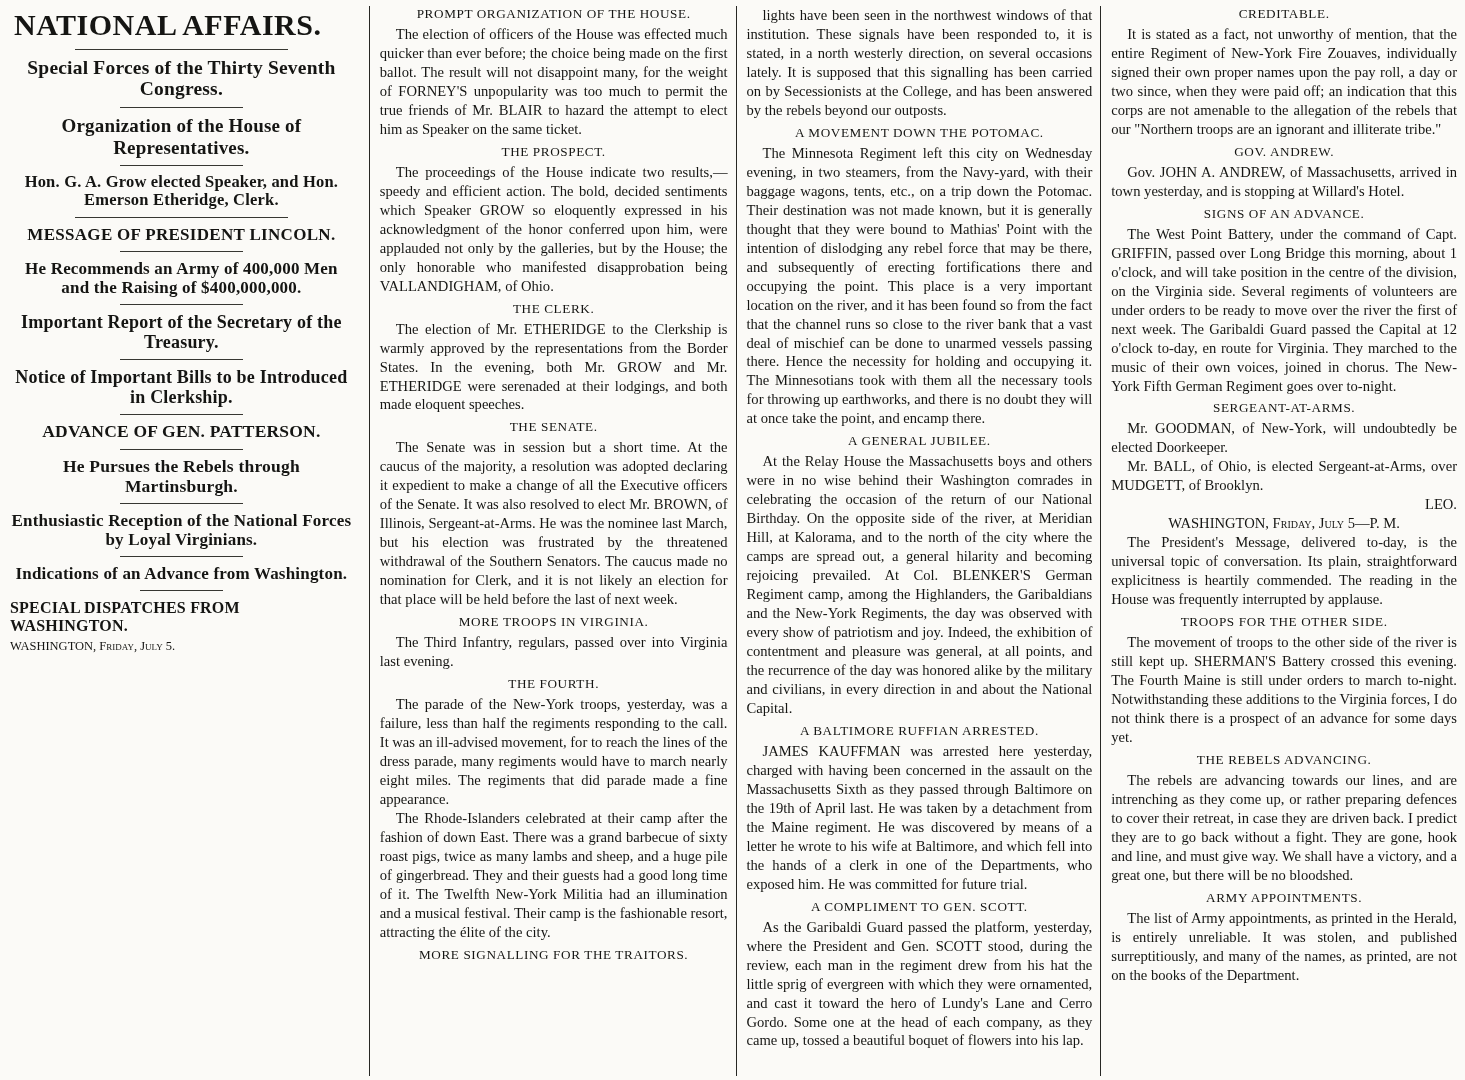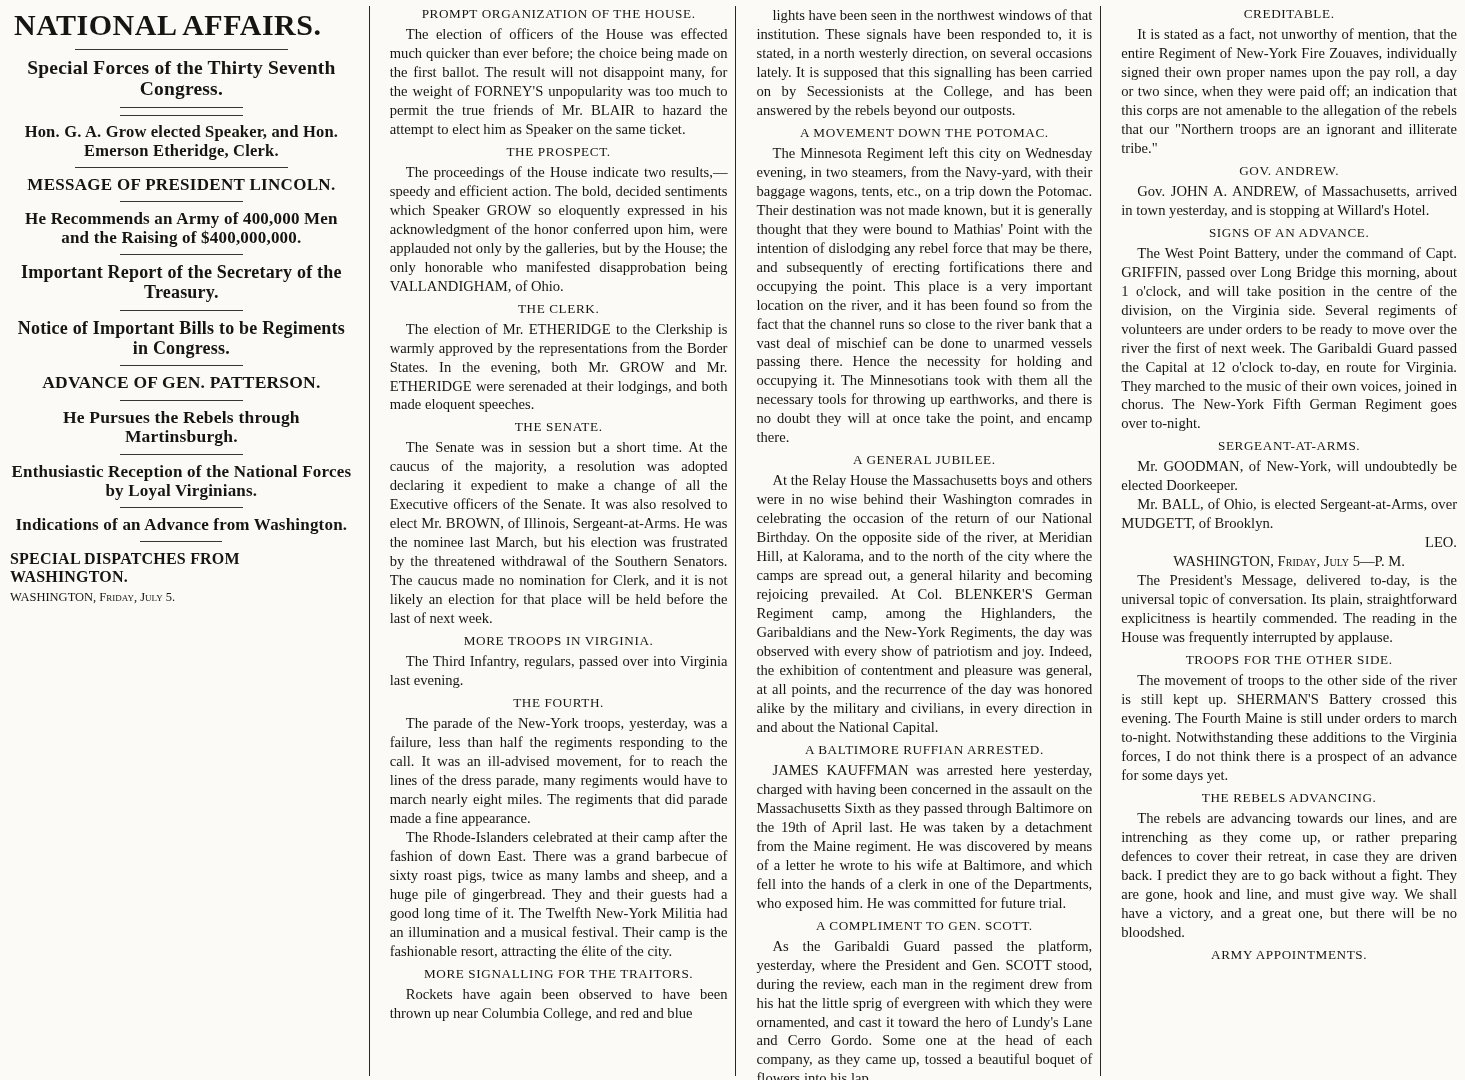--- a/index.html
+++ b/index.html
@@ -18,21 +18,21 @@
     display:flex;
     gap:0;
     filter:contrast(1.05);
   }
   .col{
     box-sizing:border-box;
     position:relative;
   }
   .col + .col{
     border-left:1.5px solid #2b2b28;
-    padding-left:20px;
+    padding-left:10px;
     margin-left:8px;
   }
   .c1{width:352px;padding-right:8px;}
   .c2{width:360px;}
   .c3{width:358px;}
   .c4{width:358px;}
 
   
   .hl{
     text-align:center;
@@ -96,30 +96,31 @@
 </head>
 <body>
 
 <div class="page">
 
   <div class="col c1">
     <div class="hl h-main">NATIONAL AFFAIRS.</div>
     <hr class="rule">
     <div class="hl h-2">Special Forces of the Thirty Seventh Congress.</div>
     <hr class="rule short">
+    <div class="hl h-3">Organization of the House of Representatives.</div>
     <hr class="rule short">
     <div class="hl h-4">Hon. G. A. Grow elected Speaker, and Hon. Emerson Etheridge, Clerk.</div>
     <hr class="rule">
     <div class="hl h-5">MESSAGE OF PRESIDENT LINCOLN.</div>
     <hr class="rule short">
     <div class="hl h-6">He Recommends an Army of 400,000 Men and the Raising of $400,000,000.</div>
     <hr class="rule short">
     <div class="hl h-7">Important Report of the Secretary of the Treasury.</div>
     <hr class="rule short">
-    <div class="hl h-8">Notice of Important Bills to be Regiments in Congress.</div>
+    <div class="hl h-8">Notice of Important Bills to be Introduced in Clerkship.</div>
     <hr class="rule short">
     <div class="hl h-9">ADVANCE OF GEN. PATTERSON.</div>
     <hr class="rule short">
     <div class="hl h-10">He Pursues the Rebels through Martinsburgh.</div>
     <hr class="rule short">
     <div class="hl h-11">Enthusiastic Reception of the National Forces by Loyal Virginians.</div>
     <hr class="rule short">
     <div class="hl h-11">Indications of an Advance from Washington.</div>
     <hr class="rule tiny">
     <div class="hl h-dispatch">SPECIAL DISPATCHES FROM WASHINGTON.</div>
@@ -134,21 +135,20 @@
       <div class="subhead">THE CLERK.</div>
       <p>The election of Mr. ETHERIDGE to the Clerkship is warmly approved by the representations from the Border States. In the evening, both Mr. GROW and Mr. ETHERIDGE were serenaded at their lodgings, and both made eloquent speeches.</p>
       <div class="subhead">THE SENATE.</div>
       <p>The Senate was in session but a short time. At the caucus of the majority, a resolution was adopted declaring it expedient to make a change of all the Executive officers of the Senate. It was also resolved to elect Mr. BROWN, of Illinois, Sergeant-at-Arms. He was the nominee last March, but his election was frustrated by the threatened withdrawal of the Southern Senators. The caucus made no nomination for Clerk, and it is not likely an election for that place will be held before the last of next week.</p>
       <div class="subhead">MORE TROOPS IN VIRGINIA.</div>
       <p>The Third Infantry, regulars, passed over into Virginia last evening.</p>
       <div class="subhead">THE FOURTH.</div>
       <p>The parade of the New-York troops, yesterday, was a failure, less than half the regiments responding to the call. It was an ill-advised movement, for to reach the lines of the dress parade, many regiments would have to march nearly eight miles. The regiments that did parade made a fine appearance.</p>
       <p>The Rhode-Islanders celebrated at their camp after the fashion of down East. There was a grand barbecue of sixty roast pigs, twice as many lambs and sheep, and a huge pile of gingerbread. They and their guests had a good long time of it. The Twelfth New-York Militia had an illumination and a musical festival. Their camp is the fashionable resort, attracting the élite of the city.</p>
       <div class="subhead">MORE SIGNALLING FOR THE TRAITORS.</div>
-      <p>Rockets have again been observed to have been thrown up near Columbia College, and red and blue</p>
     </div>
 
   <div class="col c3 body" id="col3">
       <p>lights have been seen in the northwest windows of that institution. These signals have been responded to, it is stated, in a north westerly direction, on several occasions lately. It is supposed that this signalling has been carried on by Secessionists at the College, and has been answered by the rebels beyond our outposts.</p>
       <div class="subhead">A MOVEMENT DOWN THE POTOMAC.</div>
       <p>The Minnesota Regiment left this city on Wednesday evening, in two steamers, from the Navy-yard, with their baggage wagons, tents, etc., on a trip down the Potomac. Their destination was not made known, but it is generally thought that they were bound to Mathias' Point with the intention of dislodging any rebel force that may be there, and subsequently of erecting fortifications there and occupying the point. This place is a very important location on the river, and it has been found so from the fact that the channel runs so close to the river bank that a vast deal of mischief can be done to unarmed vessels passing there. Hence the necessity for holding and occupying it. The Minnesotians took with them all the necessary tools for throwing up earthworks, and there is no doubt they will at once take the point, and encamp there.</p>
       <div class="subhead">A GENERAL JUBILEE.</div>
       <p>At the Relay House the Massachusetts boys and others were in no wise behind their Washington comrades in celebrating the occasion of the return of our National Birthday. On the opposite side of the river, at Meridian Hill, at Kalorama, and to the north of the city where the camps are spread out, a general hilarity and becoming rejoicing prevailed. At Col. BLENKER'S German Regiment camp, among the Highlanders, the Garibaldians and the New-York Regiments, the day was observed with every show of patriotism and joy. Indeed, the exhibition of contentment and pleasure was general, at all points, and the recurrence of the day was honored alike by the military and civilians, in every direction in and about the National Capital.</p>
       <div class="subhead">A BALTIMORE RUFFIAN ARRESTED.</div>
       <p>JAMES KAUFFMAN was arrested here yesterday, charged with having been concerned in the assault on the Massachusetts Sixth as they passed through Baltimore on the 19th of April last. He was taken by a detachment from the Maine regiment. He was discovered by means of a letter he wrote to his wife at Baltimore, and which fell into the hands of a clerk in one of the Departments, who exposed him. He was committed for future trial.</p>
@@ -167,15 +167,16 @@
       <p>Mr. GOODMAN, of New-York, will undoubtedly be elected Doorkeeper.</p>
       <p>Mr. BALL, of Ohio, is elected Sergeant-at-Arms, over MUDGETT, of Brooklyn.</p>
       <p style="text-align: right; text-indent: 0px; font-variant: small-caps;">LEO.</p>
       <p style="text-align: center; text-indent: 0px; font-variant: small-caps;">WASHINGTON, Friday, July 5—P. M.</p>
       <p>The President's Message, delivered to-day, is the universal topic of conversation. Its plain, straightforward explicitness is heartily commended. The reading in the House was frequently interrupted by applause.</p>
       <div class="subhead">TROOPS FOR THE OTHER SIDE.</div>
       <p>The movement of troops to the other side of the river is still kept up. SHERMAN'S Battery crossed this evening. The Fourth Maine is still under orders to march to-night. Notwithstanding these additions to the Virginia forces, I do not think there is a prospect of an advance for some days yet.</p>
       <div class="subhead">THE REBELS ADVANCING.</div>
       <p>The rebels are advancing towards our lines, and are intrenching as they come up, or rather preparing defences to cover their retreat, in case they are driven back. I predict they are to go back without a fight. They are gone, hook and line, and must give way. We shall have a victory, and a great one, but there will be no bloodshed.</p>
       <div class="subhead">ARMY APPOINTMENTS.</div>
+      <p>The list of Army appointments, as printed in the Herald, is entirely unreliable. It was stolen, and published surreptitiously, and many of the names, as printed, are not on the books of the Department.</p>
     </div>
 
 </div>
 
 </body></html>

